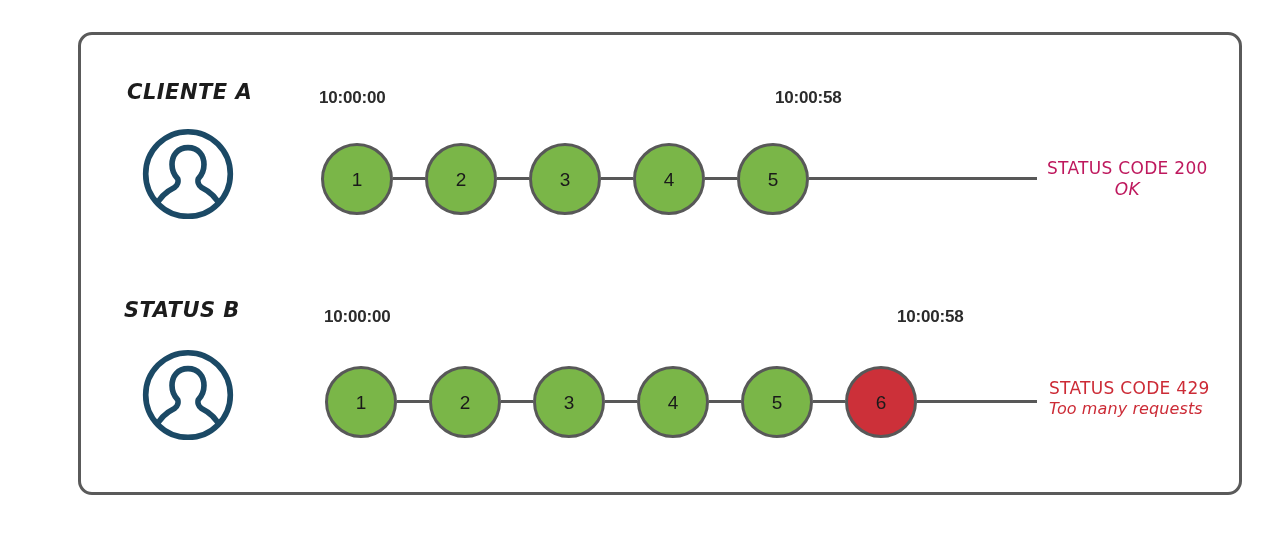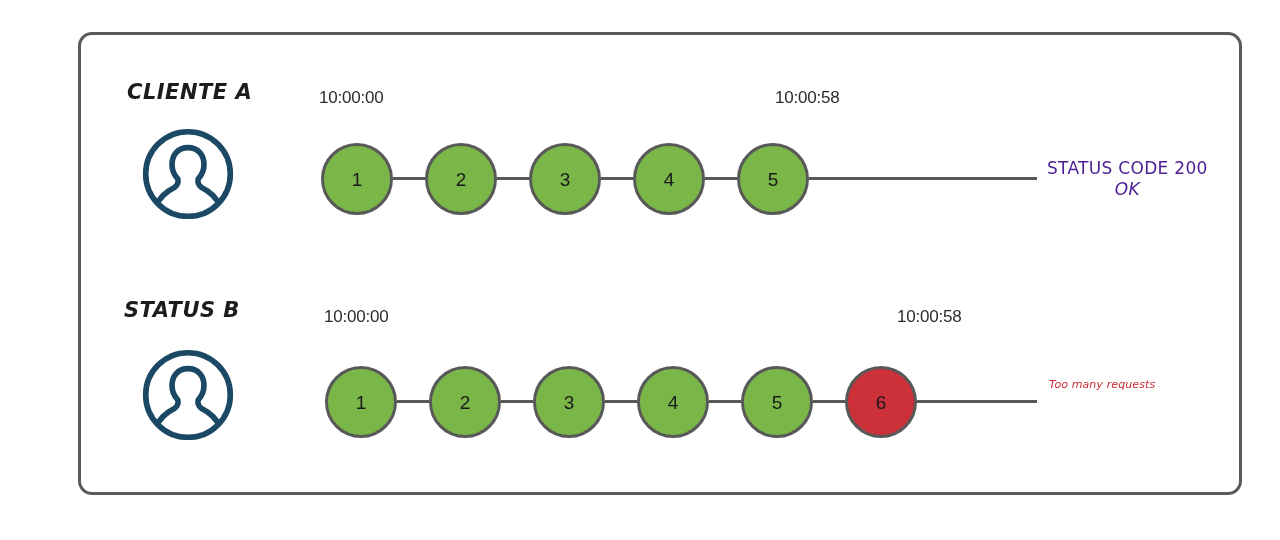--- a/index.html
+++ b/index.html
@@ -49,21 +49,21 @@
 
   
   .avatar { position: absolute; width: 94px; height: 94px; }
   .avatar svg { display: block; width: 100%; height: 100%; }
 
   
   .timestamp {
     position: absolute;
     font-family: "Liberation Sans", sans-serif;
     font-size: 17px;
-    font-weight: 400;
+    font-weight: 700;
     color: #2b2b2b;
     white-space: nowrap;
     letter-spacing: -0.2px;
   }
 
   
   .chain { position: absolute; height: 72px; }
 
   .node {
     position: absolute;
@@ -104,26 +104,26 @@
     font-family: "DejaVu Sans", sans-serif;
     line-height: 1.25;
   }
   .status .line1 {
     display: block;
     font-size: 17px;
     letter-spacing: 0.3px;
   }
   .status .line2 { display: block; }
 
-  .status.ok { color: #4c1d95; text-align: center; }
+  .status.ok { color: #be185d; text-align: center; }
   .status.ok .line2 { font-size: 17px; letter-spacing: 0.3px; font-style: italic; }
 
   .status.fail { color: #CC2B36; text-align: left; }
   .status.fail .line2 {
-    font-size: 11px;
+    font-size: 16px;
     font-style: italic;
     letter-spacing: 0.1px;
   }
 </style>
 </head>
 <body>
 
 <div id="canvas">
 
   <div class="frame"></div>
@@ -214,17 +214,18 @@
 
       <div class="node ok" style="left:0px;">1</div>
       <div class="node ok" style="left:104px;">2</div>
       <div class="node ok" style="left:208px;">3</div>
       <div class="node ok" style="left:312px;">4</div>
       <div class="node ok" style="left:416px;">5</div>
       <div class="node fail" style="left:520px;">6</div>
     </div>
 
     <div class="status fail" style="left:1030px; top:378px;">
+      <span class="line1">STATUS CODE 429</span>
       <span class="line2">Too many requests</span>
     </div>
   </div>
 
 </div>
 
 </body></html>

